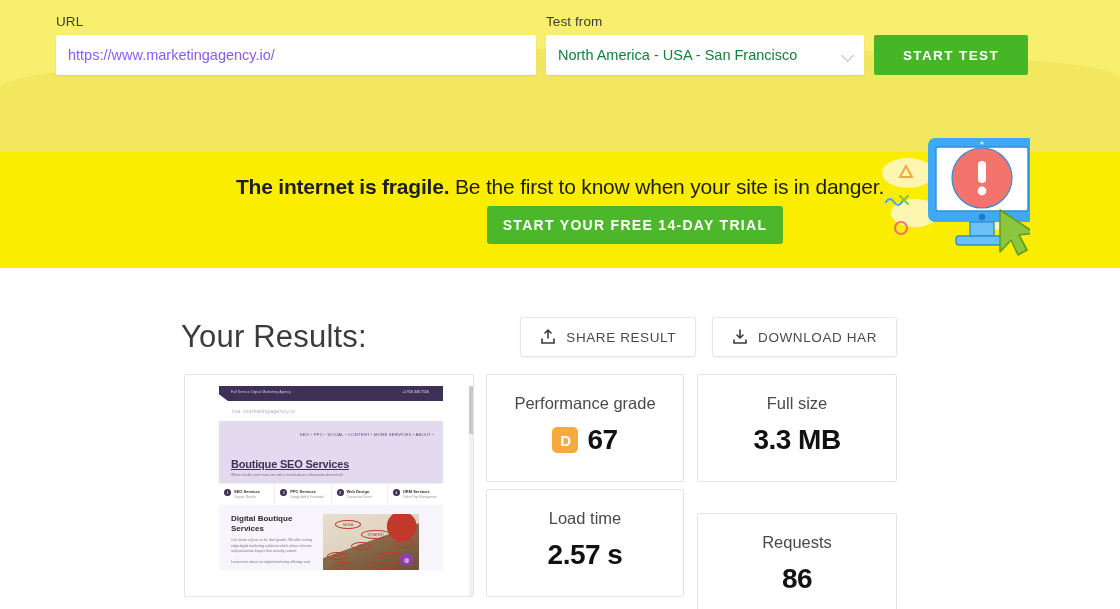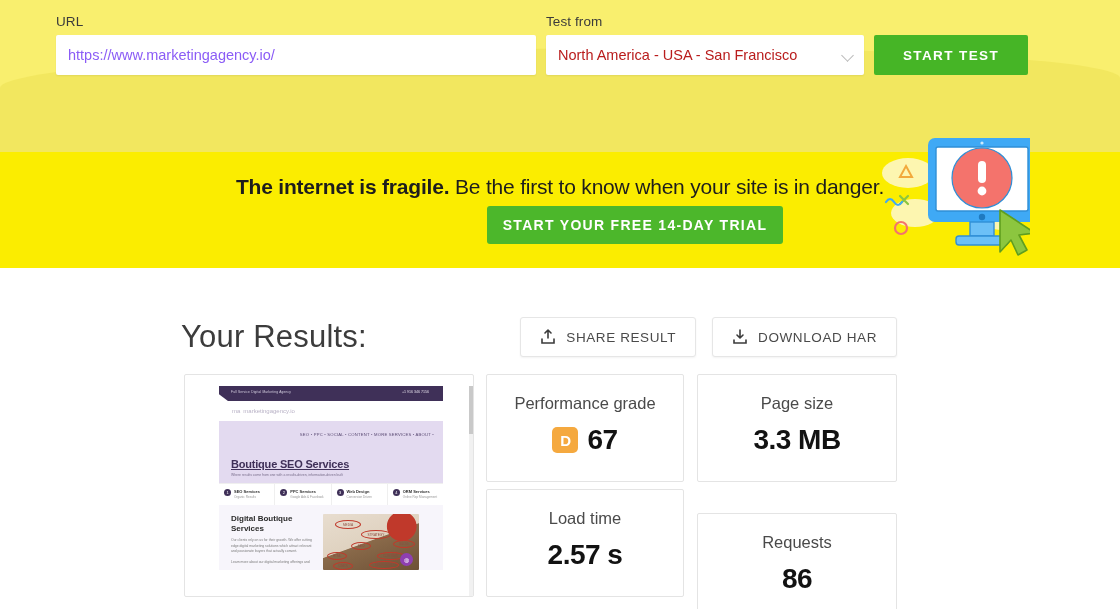--- a/index.html
+++ b/index.html
@@ -31,21 +31,21 @@
   }
   .url-input {
     width: 480px; height: 40px; background: #fff; border: none; border-radius: 2px;
     padding: 0 12px; font-size: 14.5px; color: #8b5cf6;
     font-family: "Liberation Sans", sans-serif;
     box-shadow: 0 1px 2px rgba(0,0,0,.07);
   }
   .select-wrap { position: relative; }
   .loc-select {
     width: 318px; height: 40px; background: #fff; border: none; border-radius: 2px;
-    padding: 0 30px 0 12px; font-size: 14.5px; color: #b91c1c;
+    padding: 0 30px 0 12px; font-size: 14.5px; color: #15803d;
     font-family: "Liberation Sans", sans-serif;
     appearance: none; -webkit-appearance: none;
     box-shadow: 0 1px 2px rgba(0,0,0,.07);
   }
   .chev {
     position: absolute; right: 12px; top: 16px; width: 9px; height: 9px;
     border-right: 1.6px solid #b9b9b9; border-bottom: 1.6px solid #b9b9b9;
     transform: rotate(45deg); pointer-events: none;
   }
   .start-btn {
@@ -332,21 +332,21 @@
   </div>
 
   <div class="metric m1">
     <div class="m-label">Performance grade</div>
     <div class="m-value">
       <span class="grade-badge">D</span>
       <span>67</span>
     </div>
   </div>
   <div class="metric m2">
-    <div class="m-label">Page size</div>
+    <div class="m-label">Full size</div>
     <div class="m-value">3.3 MB</div>
   </div>
   <div class="metric m3">
     <div class="m-label">Load time</div>
     <div class="m-value">2.57 s</div>
   </div>
   <div class="metric m4">
     <div class="m-label">Requests</div>
     <div class="m-value">86</div>
   </div>

